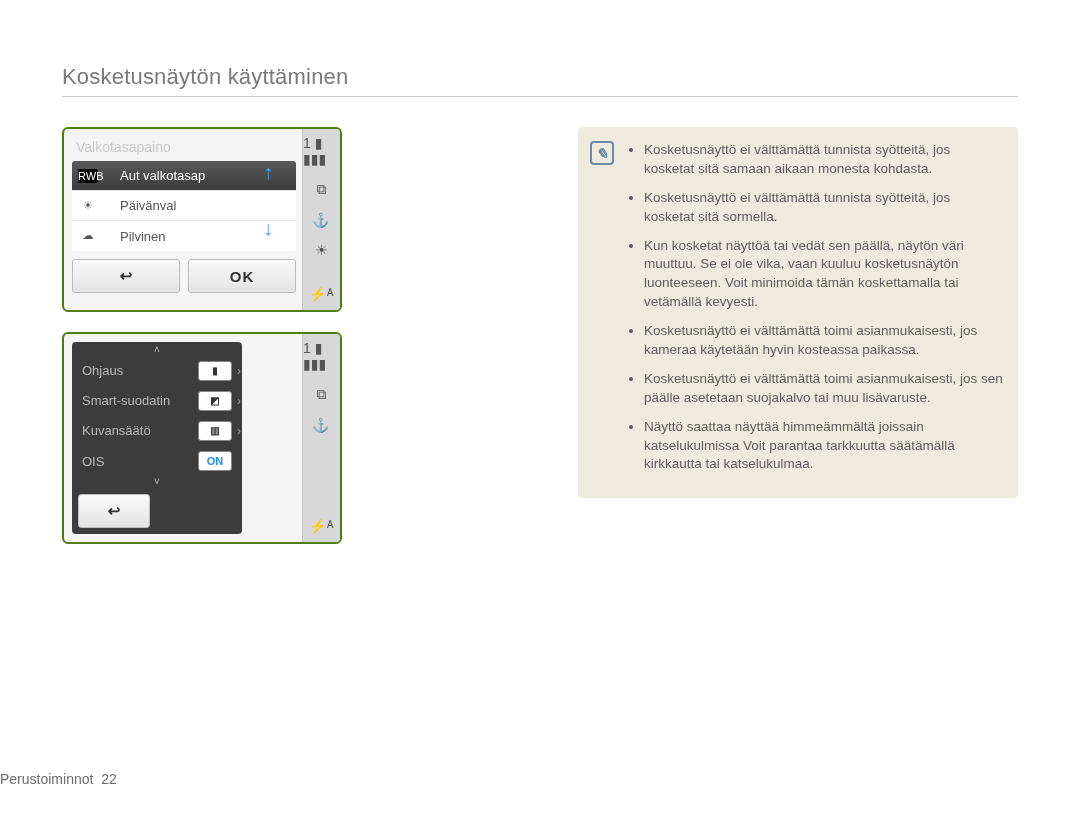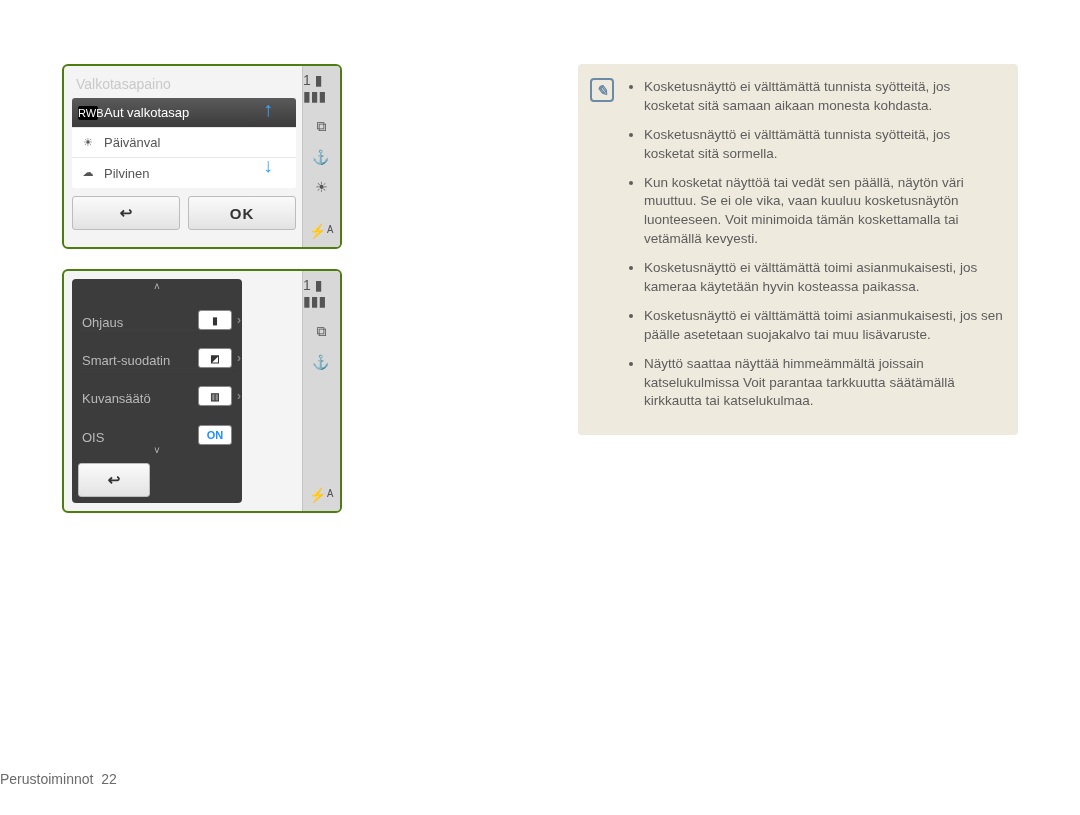--- a/index.html
+++ b/index.html
@@ -94,21 +94,21 @@
     border-radius: 3px;
     overflow: hidden;
     position: relative;
   }
   .list-row {
     display: flex;
     align-items: center;
     height: 30px;
     padding: 0 6px;
     font-size: 13px;
-    gap: 6px;
+    gap: 22px;
     border-bottom: 1px solid #e7e7e7;
   }
   .list-row.selected {
     background: linear-gradient(#5a5a5a,#3b3b3b);
     color: #fff;
   }
   .row-icon {
     width: 20px; height: 14px; display: inline-block; text-align:center;
     font-size: 11px; border-radius:2px;
   }
@@ -151,28 +151,27 @@
 
   
   .chevron-row {
     text-align:center;
     color:#bdbdbd;
     font-size:10px;
     height:12px;
   }
   .setting-row {
     display:flex;
-    align-items:flex-end;
+    align-items:center;
     justify-content:space-between;
     height:30px;
     padding:0 4px;
     font-size:13px;
     color:#b9b9b9;
     border-bottom:1px solid #4a4a4a22;
-    margin-top:8px;
   }
   .setting-toggle {
     width:34px; height:20px;
     background:#fff;
     border:1px solid #888;
     border-radius:3px;
     display:flex; align-items:center; justify-content:center;
     font-size:10px; font-weight:700; color:#333;
     position:relative;
   }
@@ -224,20 +223,21 @@
     bottom:28px;
     font-size:14px;
     color:#6a6a6a;
   }
   .footer .pg { font-weight:400; }
 </style>
 </head>
 <body>
 
 <div class="page">
+  <div class="page-title">Kosketusnäytön käyttäminen</div>
 
   <div class="cols">
     <div class="left">
 
 
       
       <div class="shot" style="width:280px;">
         <div class="shot-inner">
           <div class="s1-title">Valkotasapaino</div>
           <div class="list-box" style="position:relative;">

